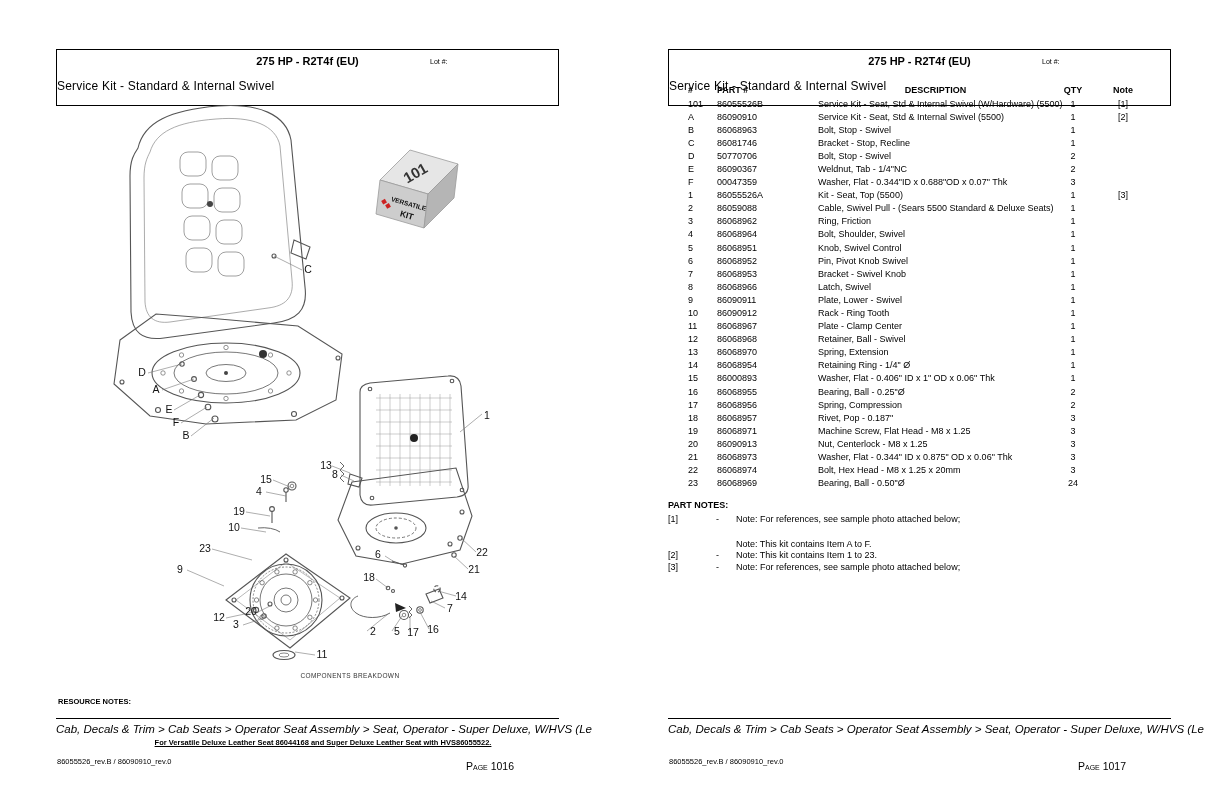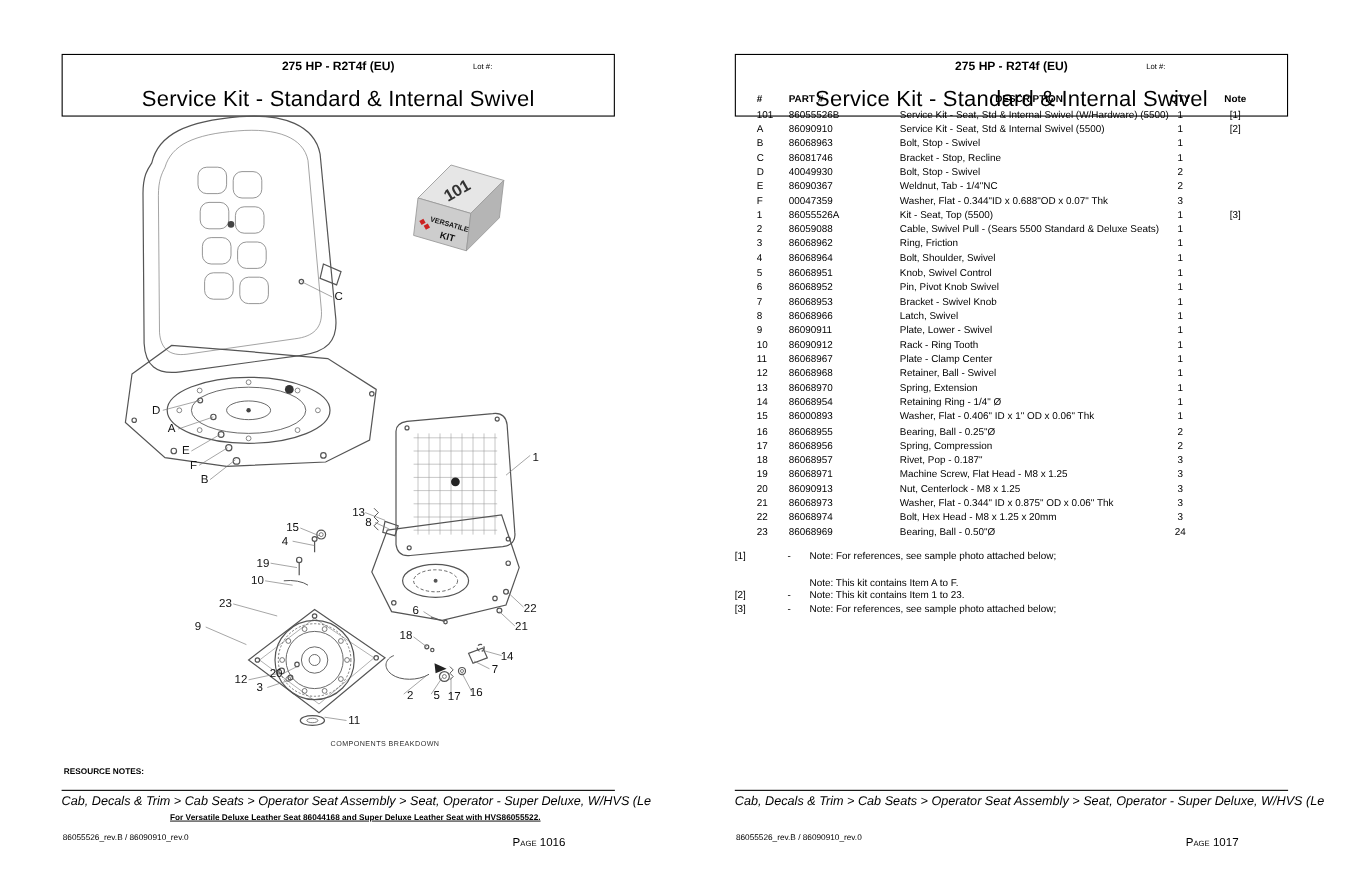--- a/index.html
+++ b/index.html
@@ -7,21 +7,21 @@
     width:1224px;height:792px;background:#ffffff;position:relative;overflow:hidden;
     font-family:"Liberation Sans", sans-serif;color:#000;
   }
   .page{position:absolute;top:0;height:792px;width:612px;}
   #left-page{left:0;}
   #right-page{left:612px;}
 
   .header-box{position:absolute;left:56px;top:14px;width:501px;height:55px;border:1.5px solid #000;background:#fff;margin-top:35px;}
   .model-line{position:absolute;top:5px;left:0;width:100%;text-align:center;font-weight:bold;font-size:11px;}
   .lot-label{position:absolute;top:8px;left:373px;font-size:7px;}
-  .header-title{position:absolute;top:29px;left:0;width:100%;text-align:center;font-size:20px;letter-spacing:.2px;}
+  .header-title{position:absolute;top:29px;left:0;width:100%;font-size:12px;letter-spacing:.2px;}
 
   .diagram{position:absolute;left:58px;top:92px;width:520px;height:600px;}
 
   .res-heading{position:absolute;left:58px;top:697px;font-size:7.5px;font-weight:bold;}
   .res-note1{position:absolute;left:58px;top:707px;width:486px;font-size:7.5px;font-weight:bold;text-decoration:underline;line-height:9.5px;}
   .res-note2{position:absolute;left:63px;top:738px;width:520px;font-size:7.5px;font-weight:bold;text-decoration:underline;white-space:nowrap;overflow:hidden;text-align:center;}
 
   .hr-line{position:absolute;left:56px;top:718px;width:503px;border-top:1.4px solid #000;}
   .breadcrumb{position:absolute;left:56px;top:723px;width:556px;font-size:11.5px;white-space:nowrap;overflow:hidden;background:transparent;z-index:3;font-style:italic;}
   .revision{position:absolute;left:57px;top:757px;font-size:7.5px;}
@@ -332,21 +332,21 @@
           <tr>
             <td class="c-ref">C</td>
             <td class="c-part">86081746</td>
             <td class="c-desc">Bracket - Stop, Recline</td>
             <td class="c-qty">1</td>
             <td class="c-note"></td>
           </tr>
 
           <tr>
             <td class="c-ref">D</td>
-            <td class="c-part">40049930</td>
+            <td class="c-part">50770706</td>
             <td class="c-desc">Bolt, Stop - Swivel</td>
             <td class="c-qty">2</td>
             <td class="c-note"></td>
           </tr>
 
           <tr>
             <td class="c-ref">E</td>
             <td class="c-part">86090367</td>
             <td class="c-desc">Weldnut, Tab - 1/4"NC</td>
             <td class="c-qty">2</td>
@@ -541,20 +541,21 @@
             <td class="c-ref">23</td>
             <td class="c-part">86068969</td>
             <td class="c-desc">Bearing, Ball - 0.50"Ø</td>
             <td class="c-qty">24</td>
             <td class="c-note"></td>
           </tr>
         </tbody>
     </table>
 
     <div class="part-notes">
+      <div class="pn-heading">PART NOTES:</div>
       <div class="pn-rows">
 
           <div class="note-row">
             <span class="pn-ref">[1]</span>
             <span class="pn-dash">-</span>
             <span class="pn-text">Note: For references, see sample photo attached below;</span>
           </div>
 
           <div class="note-row">
             <span class="pn-ref"></span>

